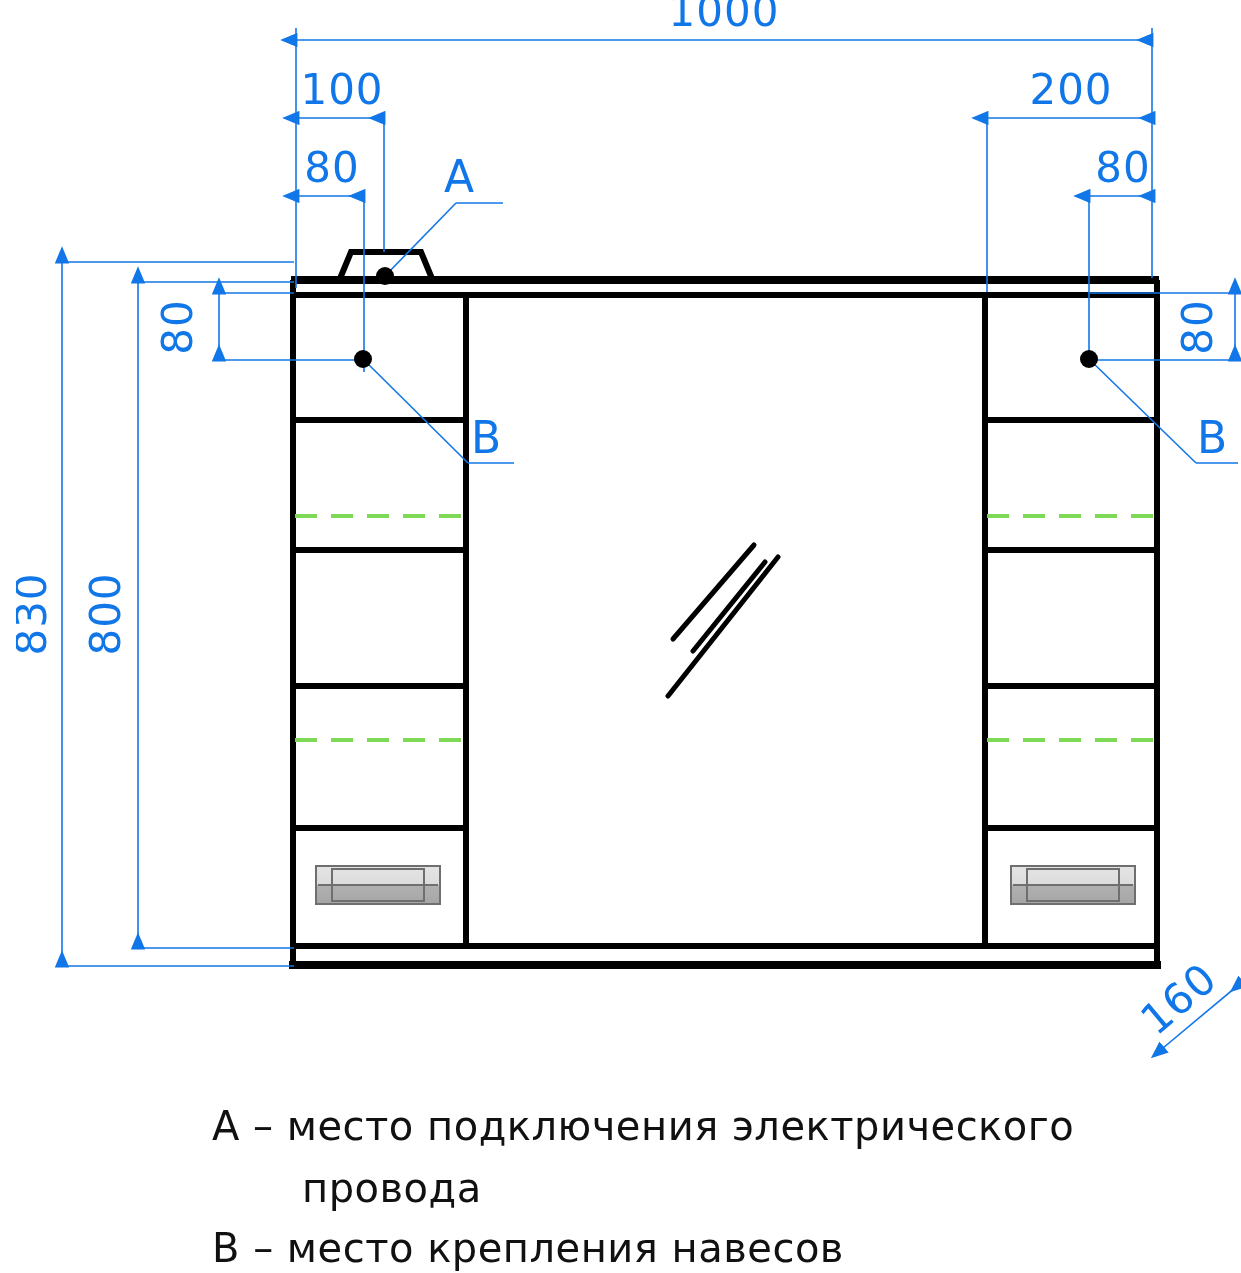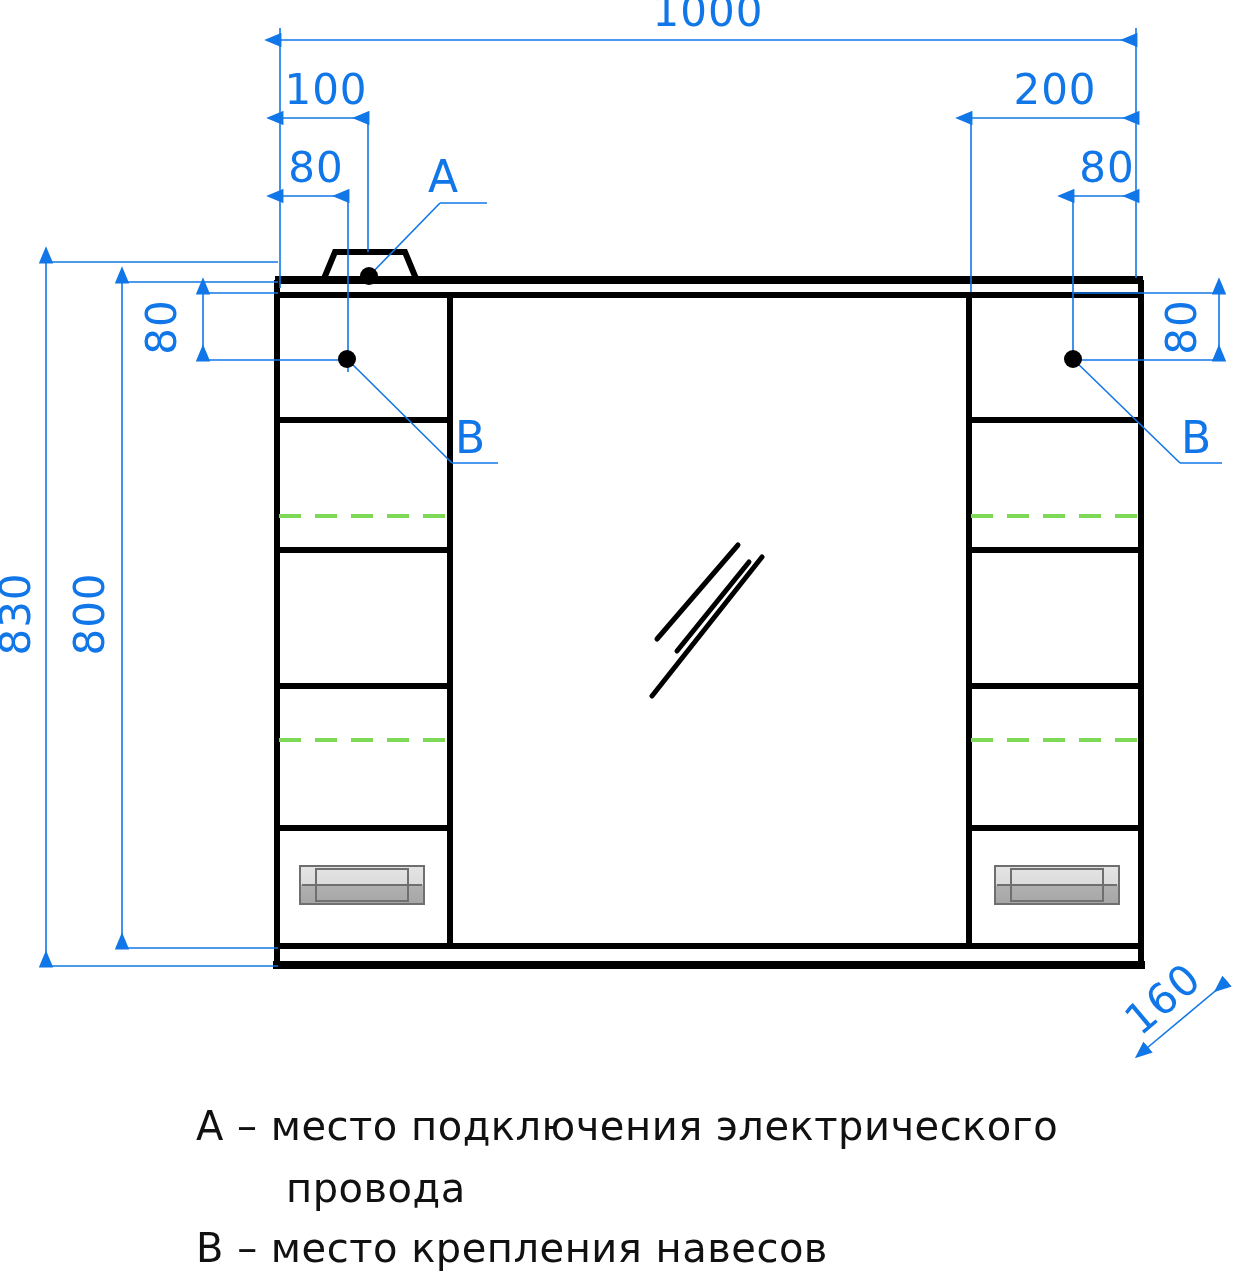--- a/index.html
+++ b/index.html
@@ -9,21 +9,21 @@
   }
   body {
     width: 1241px;
     height: 1273px;
     font-family: "DejaVu Sans", sans-serif;
     position: relative;
     overflow: hidden;
   }
   #drawing-root {
     position: absolute;
-    left: 0;
+    left: 16px;
     top: 0;
     width: 1054px;
     height: 1273px;
   }
   svg { display: block; }
   .dim-line {
     stroke: #1177e8;
     stroke-width: 1.6;
     fill: none;
   }

